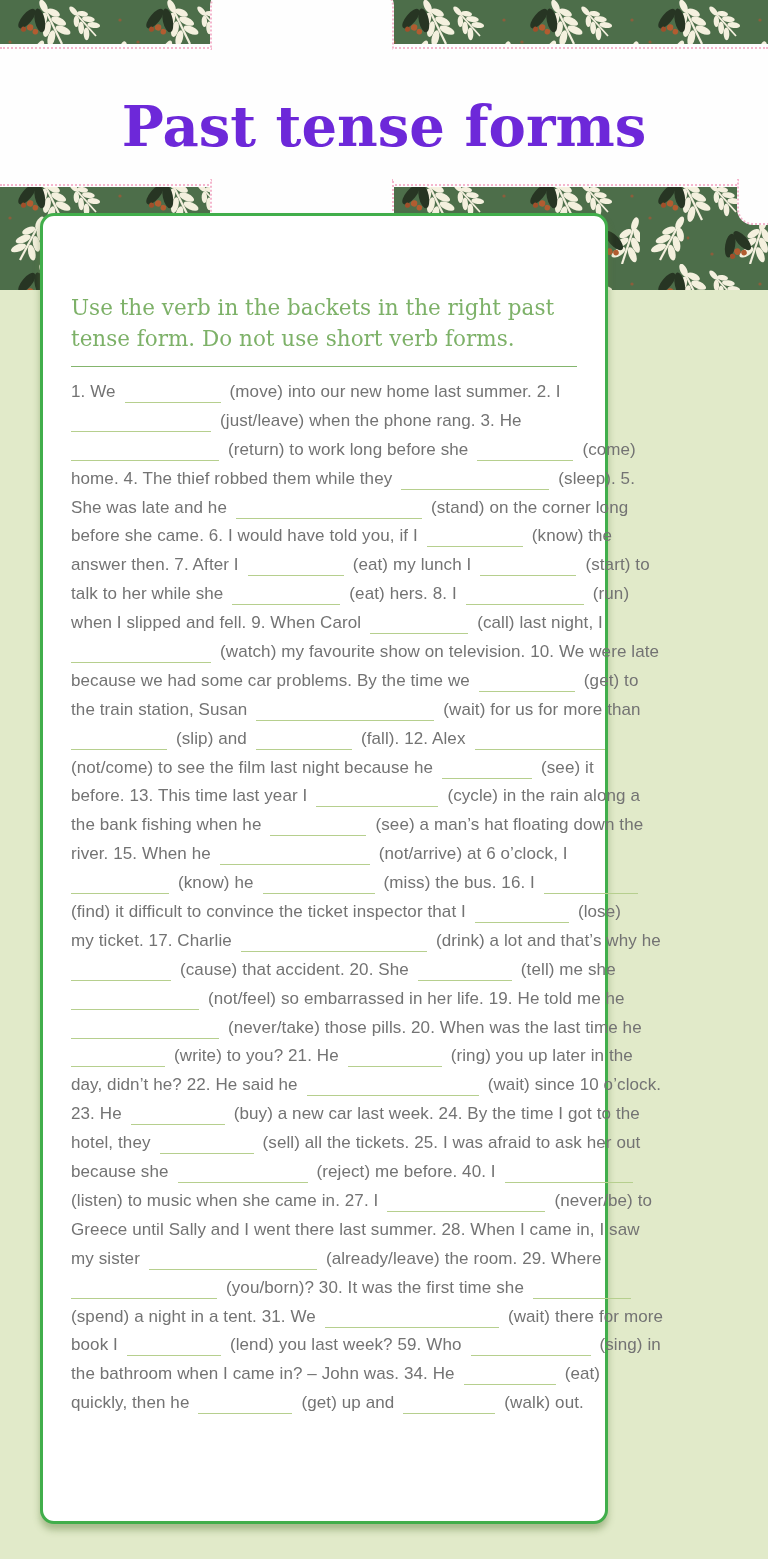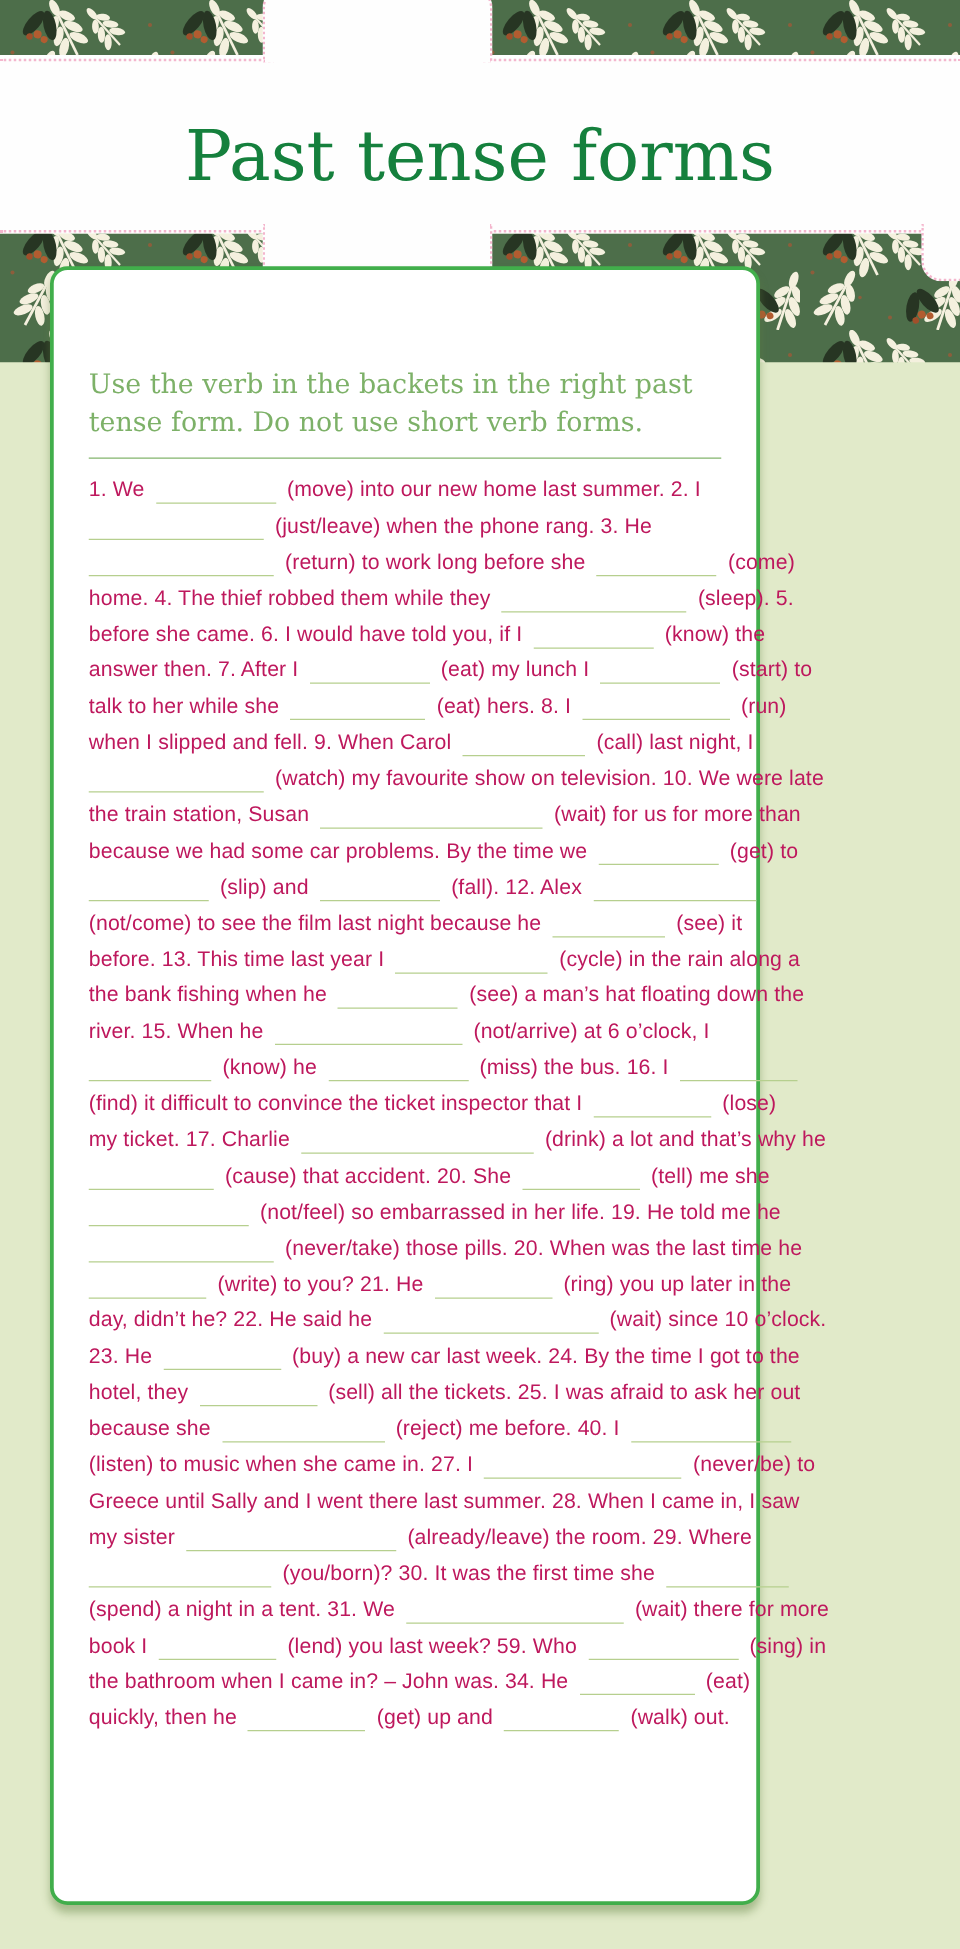--- a/index.html
+++ b/index.html
@@ -16,32 +16,32 @@
   
   .tab{position:absolute;background:#fefefe;border:2px dotted #f4b6cd;}
   .tab.top-center{left:210px;top:-10px;width:180px;height:58px;border-bottom:none;
                   border-radius:16px 16px 0 0;}
   .tab.mid-center{left:210px;top:179px;width:180px;height:48px;border-top:none;
                   border-radius:0 0 16px 16px;}
   .tab.mid-right{left:737px;top:179px;width:60px;height:44px;border-top:none;border-right:none;
                  border-radius:0 0 0 16px;}
   
   h1.title{position:absolute;left:0;top:86px;width:768px;margin:0;text-align:center;
-           font-family:"DejaVu Serif",serif;font-weight:400;font-size:56px;line-height:80px;
-           color:#15803d;}
+           font-family:"DejaVu Serif",serif;font-weight:700;font-size:56px;line-height:80px;
+           color:#6d28d9;}
   
   .card{position:absolute;left:40px;top:213px;width:568px;height:1311px;box-sizing:border-box;
         background:#ffffff;border:3px solid #41ae4b;border-radius:14px;
         box-shadow:0 6px 7px rgba(96,128,64,.45);
         padding:76px 28px 0 28px;}
   .instructions{font-family:"DejaVu Serif",serif;font-size:21.5px;line-height:31px;
         color:#7db168;margin:0;max-width:640px;}
   .divider{border:none;border-top:1px solid #84b56d;margin:12px 0 11px 0;}
   
-  .exercise{color:#be185d;font-size:17px;letter-spacing:.1px;}
+  .exercise{color:#737373;font-size:17px;letter-spacing:.1px;}
   .line{white-space:nowrap;line-height:28.9px;height:28.9px;}
   .blank{display:inline-block;height:20px;border-bottom:1.5px solid #b6cf8e;
          vertical-align:-6px;margin:0 9px;}
   .line .blank:first-child{margin-left:0;}
   .line .blank:last-child{margin-right:0;}
 </style>
 </head>
 <body>
 
 <div id="page">
@@ -95,27 +95,28 @@
   <h1 class="title">Past tense forms</h1>
 
   <div class="card">
     <p class="instructions">Use the verb in the backets in the right past tense form. Do not use short verb forms.</p>
     <hr class="divider">
     <div class="exercise">
         <div class="line"><span>1. We</span><span class="blank" style="width: 96px;"></span><span>(move) into our new home last summer. 2. I</span></div>
         <div class="line"><span class="blank" style="width: 140px;"></span><span>(just/leave) when the phone rang. 3. He</span></div>
         <div class="line"><span class="blank" style="width: 148px;"></span><span>(return) to work long before she</span><span class="blank" style="width: 96px;"></span><span>(come)</span></div>
         <div class="line"><span>home. 4. The thief robbed them while they</span><span class="blank" style="width: 148px;"></span><span>(sleep). 5.</span></div>
+        <div class="line"><span>She was late and he</span><span class="blank" style="width: 186px;"></span><span>(stand) on the corner long</span></div>
         <div class="line"><span>before she came. 6. I would have told you, if I</span><span class="blank" style="width: 96px;"></span><span>(know) the</span></div>
         <div class="line"><span>answer then. 7. After I</span><span class="blank" style="width: 96px;"></span><span>(eat) my lunch I</span><span class="blank" style="width: 96px;"></span><span>(start) to</span></div>
         <div class="line"><span>talk to her while she</span><span class="blank" style="width: 108px;"></span><span>(eat) hers. 8. I</span><span class="blank" style="width: 118px;"></span><span>(run)</span></div>
         <div class="line"><span>when I slipped and fell. 9. When Carol</span><span class="blank" style="width: 98px;"></span><span>(call) last night, I</span></div>
         <div class="line"><span class="blank" style="width: 140px;"></span><span>(watch) my favourite show on television. 10. We were late</span></div>
+        <div class="line"><span>because we had some car problems. By the time we</span><span class="blank" style="width: 96px;"></span><span>(get) to</span></div>
         <div class="line"><span>the train station, Susan</span><span class="blank" style="width: 178px;"></span><span>(wait) for us for more than</span></div>
-        <div class="line"><span>because we had some car problems. By the time we</span><span class="blank" style="width: 96px;"></span><span>(get) to</span></div>
         <div class="line"><span class="blank" style="width: 96px;"></span><span>(slip) and</span><span class="blank" style="width: 96px;"></span><span>(fall). 12. Alex</span><span class="blank" style="width: 130px;"></span></div>
         <div class="line"><span>(not/come) to see the film last night because he</span><span class="blank" style="width: 90px;"></span><span>(see) it</span></div>
         <div class="line"><span>before. 13. This time last year I</span><span class="blank" style="width: 122px;"></span><span>(cycle) in the rain along a</span></div>
         <div class="line"><span>the bank fishing when he</span><span class="blank" style="width: 96px;"></span><span>(see) a man’s hat floating down the</span></div>
         <div class="line"><span>river. 15. When he</span><span class="blank" style="width: 150px;"></span><span>(not/arrive) at 6 o’clock, I</span></div>
         <div class="line"><span class="blank" style="width: 98px;"></span><span>(know) he</span><span class="blank" style="width: 112px;"></span><span>(miss) the bus. 16. I</span><span class="blank" style="width: 94px;"></span></div>
         <div class="line"><span>(find) it difficult to convince the ticket inspector that I</span><span class="blank" style="width: 94px;"></span><span>(lose)</span></div>
         <div class="line"><span>my ticket. 17. Charlie</span><span class="blank" style="width: 186px;"></span><span>(drink) a lot and that’s why he</span></div>
         <div class="line"><span class="blank" style="width: 100px;"></span><span>(cause) that accident. 20. She</span><span class="blank" style="width: 94px;"></span><span>(tell) me she</span></div>
         <div class="line"><span class="blank" style="width: 128px;"></span><span>(not/feel) so embarrassed in her life. 19. He told me he</span></div>

